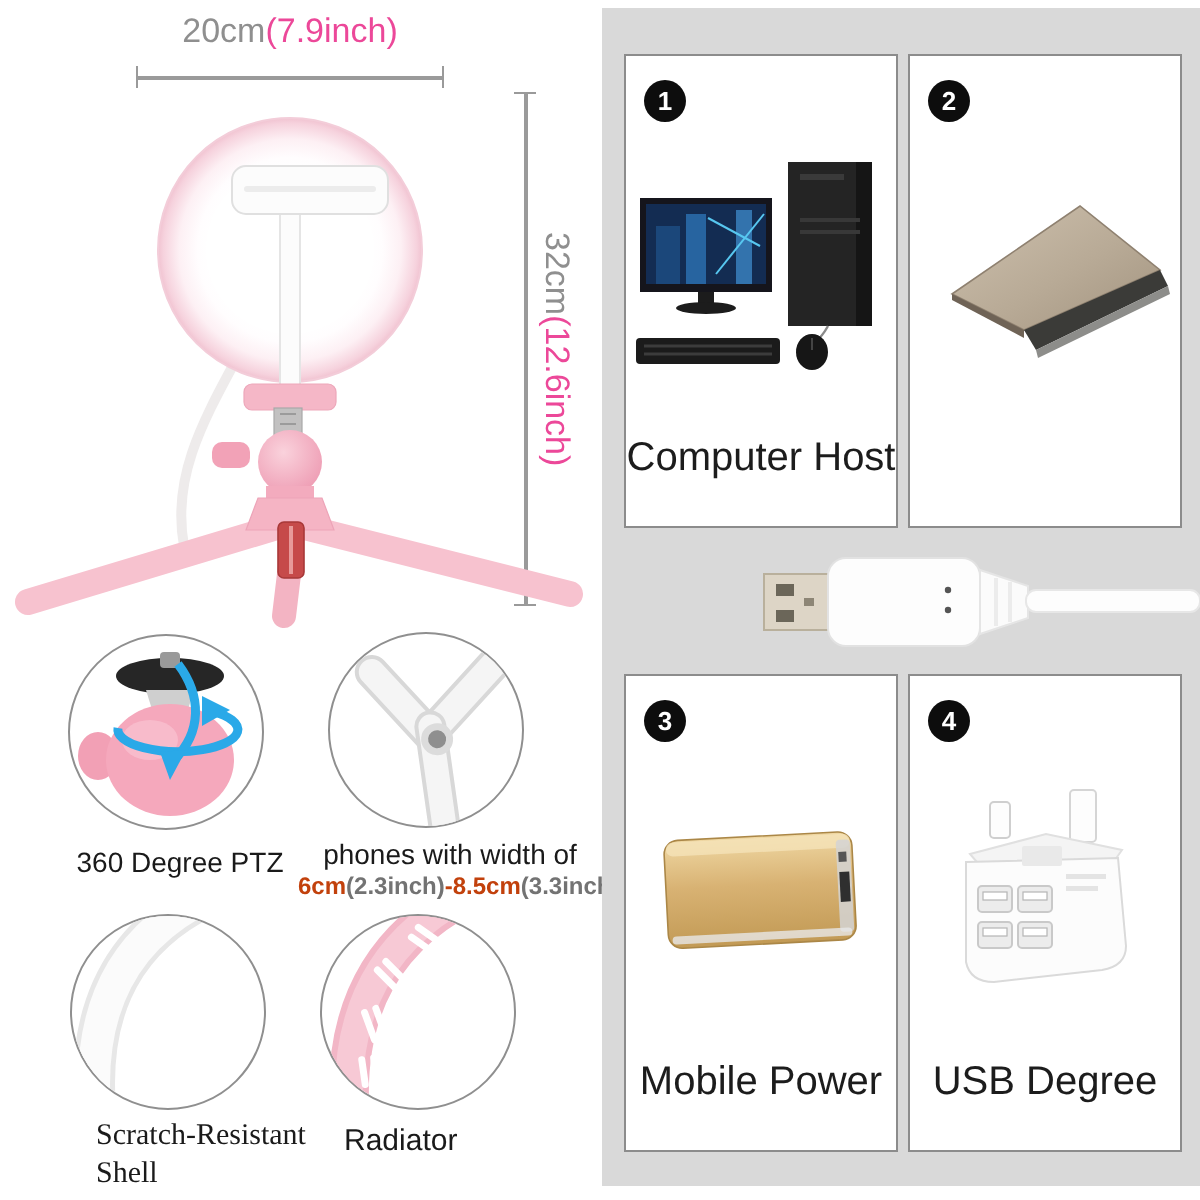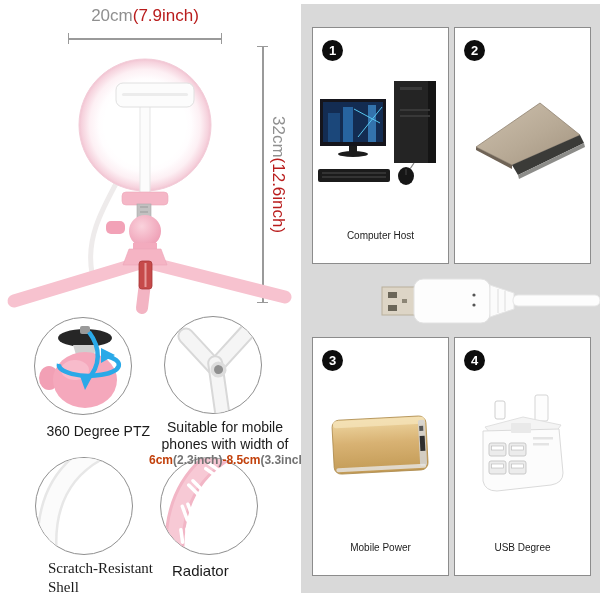--- a/index.html
+++ b/index.html
@@ -3,21 +3,21 @@
 <meta charset="utf-8">
 <style>
   * { margin:0; padding:0; box-sizing:border-box; }
   body { background:#fff; font-family:"Liberation Sans","DejaVu Sans",sans-serif; }
   .stage { position:relative; width:600px; height:600px; background:#fff; overflow:hidden; }
 
   
   .dim-top-label { position:absolute; left:60px; top:6px; width:170px; text-align:center;
     font-size:17px; color:#1d1d1d; white-space:nowrap; }
   .dim-gray { color:#8f8f8f; }
-  .dim-dark { color:#b91c1c; }
+  .dim-dark { color:#ec4899; }
   .dim-top-line { position:absolute; left:68px; top:33px; width:154px; height:11px;
     border-left:1.5px solid #9a9a9a; border-right:1.5px solid #9a9a9a; }
   .dim-top-line::before { content:""; position:absolute; left:0; right:0; top:5px; height:1.5px; background:#9a9a9a; }
   .dim-right-line { position:absolute; left:257px; top:46px; width:11px; height:257px;
     border-top:1.5px solid #9a9a9a; border-bottom:1.5px solid #9a9a9a; }
   .dim-right-line::before { content:""; position:absolute; top:0; bottom:0; left:5px; width:1.5px; background:#9a9a9a; }
   .dim-right-label { position:absolute; left:268px; top:85px; height:180px; writing-mode:vertical-rl;
     text-align:center; font-size:17px; color:#1d1d1d; white-space:nowrap; }
 
   
@@ -28,21 +28,21 @@
   .seg-gray { color:#c2410c; font-weight:700; }
   .seg-bold { color:#737373; font-weight:700; }
 
   
   .panel { position:absolute; left:301px; top:4px; width:299px; height:589px; background:#d9d9d9; }
   .pbox { position:absolute; background:#fff; border:1.5px solid #8c8c8c; }
   .pbox .badge { position:absolute; left:9px; top:12px; width:21px; height:21px; border-radius:50%;
     background:#0d0d0d; color:#fff; font-size:13px; font-weight:700; display:flex;
     align-items:center; justify-content:center; }
   .pbox .plabel { position:absolute; left:0; right:0; bottom:22px; text-align:center;
-    font-size:10px; color:#1c1c1c; }
+    font-size:20px; color:#1c1c1c; }
   .pbox .art { position:absolute; left:0; right:0; top:0; bottom:0; display:flex;
     align-items:center; justify-content:center; }
   .box1 { left:11px; top:23px; width:137px; height:237px; }
   .box2 { left:153px; top:23px; width:137px; height:237px; }
   .box3 { left:11px; top:333px; width:137px; height:239px; }
   .box4 { left:153px; top:333px; width:137px; height:239px; }
   .usb-cable { position:absolute; left:67px; top:268px; width:232px; height:58px; }
 </style>
 </head>
 <body>
@@ -154,24 +154,23 @@
             <rect x="4" y="-9" width="3.5" height="18" rx="1.7"></rect>
           </g>
         <g transform="translate(21,78) rotate(-8)">
             <rect x="-2" y="-8" width="3.5" height="16" rx="1.7"></rect>
             <rect x="4" y="-8" width="3.5" height="16" rx="1.7"></rect>
           </g>
       </g>
     </svg>
   </div>
 
-  <div class="feat-label" style="left:30px; top:423px; width:120px; text-align:right;">360 Degree PTZ</div>
+  <div class="feat-label" style="left:30px; top:423px; width:120px; text-align:center;">360 Degree PTZ</div>
 
   <div class="feat-label" style="left:149px; top:419px; width:152px; text-align:center;">
-    <div>Suitable for mobile</div>
     <div>phones with width of</div>
     <div class="feat-small"><span class="seg-gray">6cm</span><span class="seg-bold">(2.3inch)</span><span class="seg-gray">-</span><span class="seg-gray">8.5cm</span><span class="seg-bold">(3.3inch)</span></div>
   </div>
 
   <div class="feat-label" style="left:48px; top:559px; width:130px; font-size:15px; line-height:19px;font-family:Liberation Serif, serif;">
     <div>Scratch-Resistant</div>
     <div>Shell</div>
   </div>
 
   <div class="feat-label" style="left:172px; top:562px; width:100px; font-size:15px; text-align:left;">Radiator</div>

